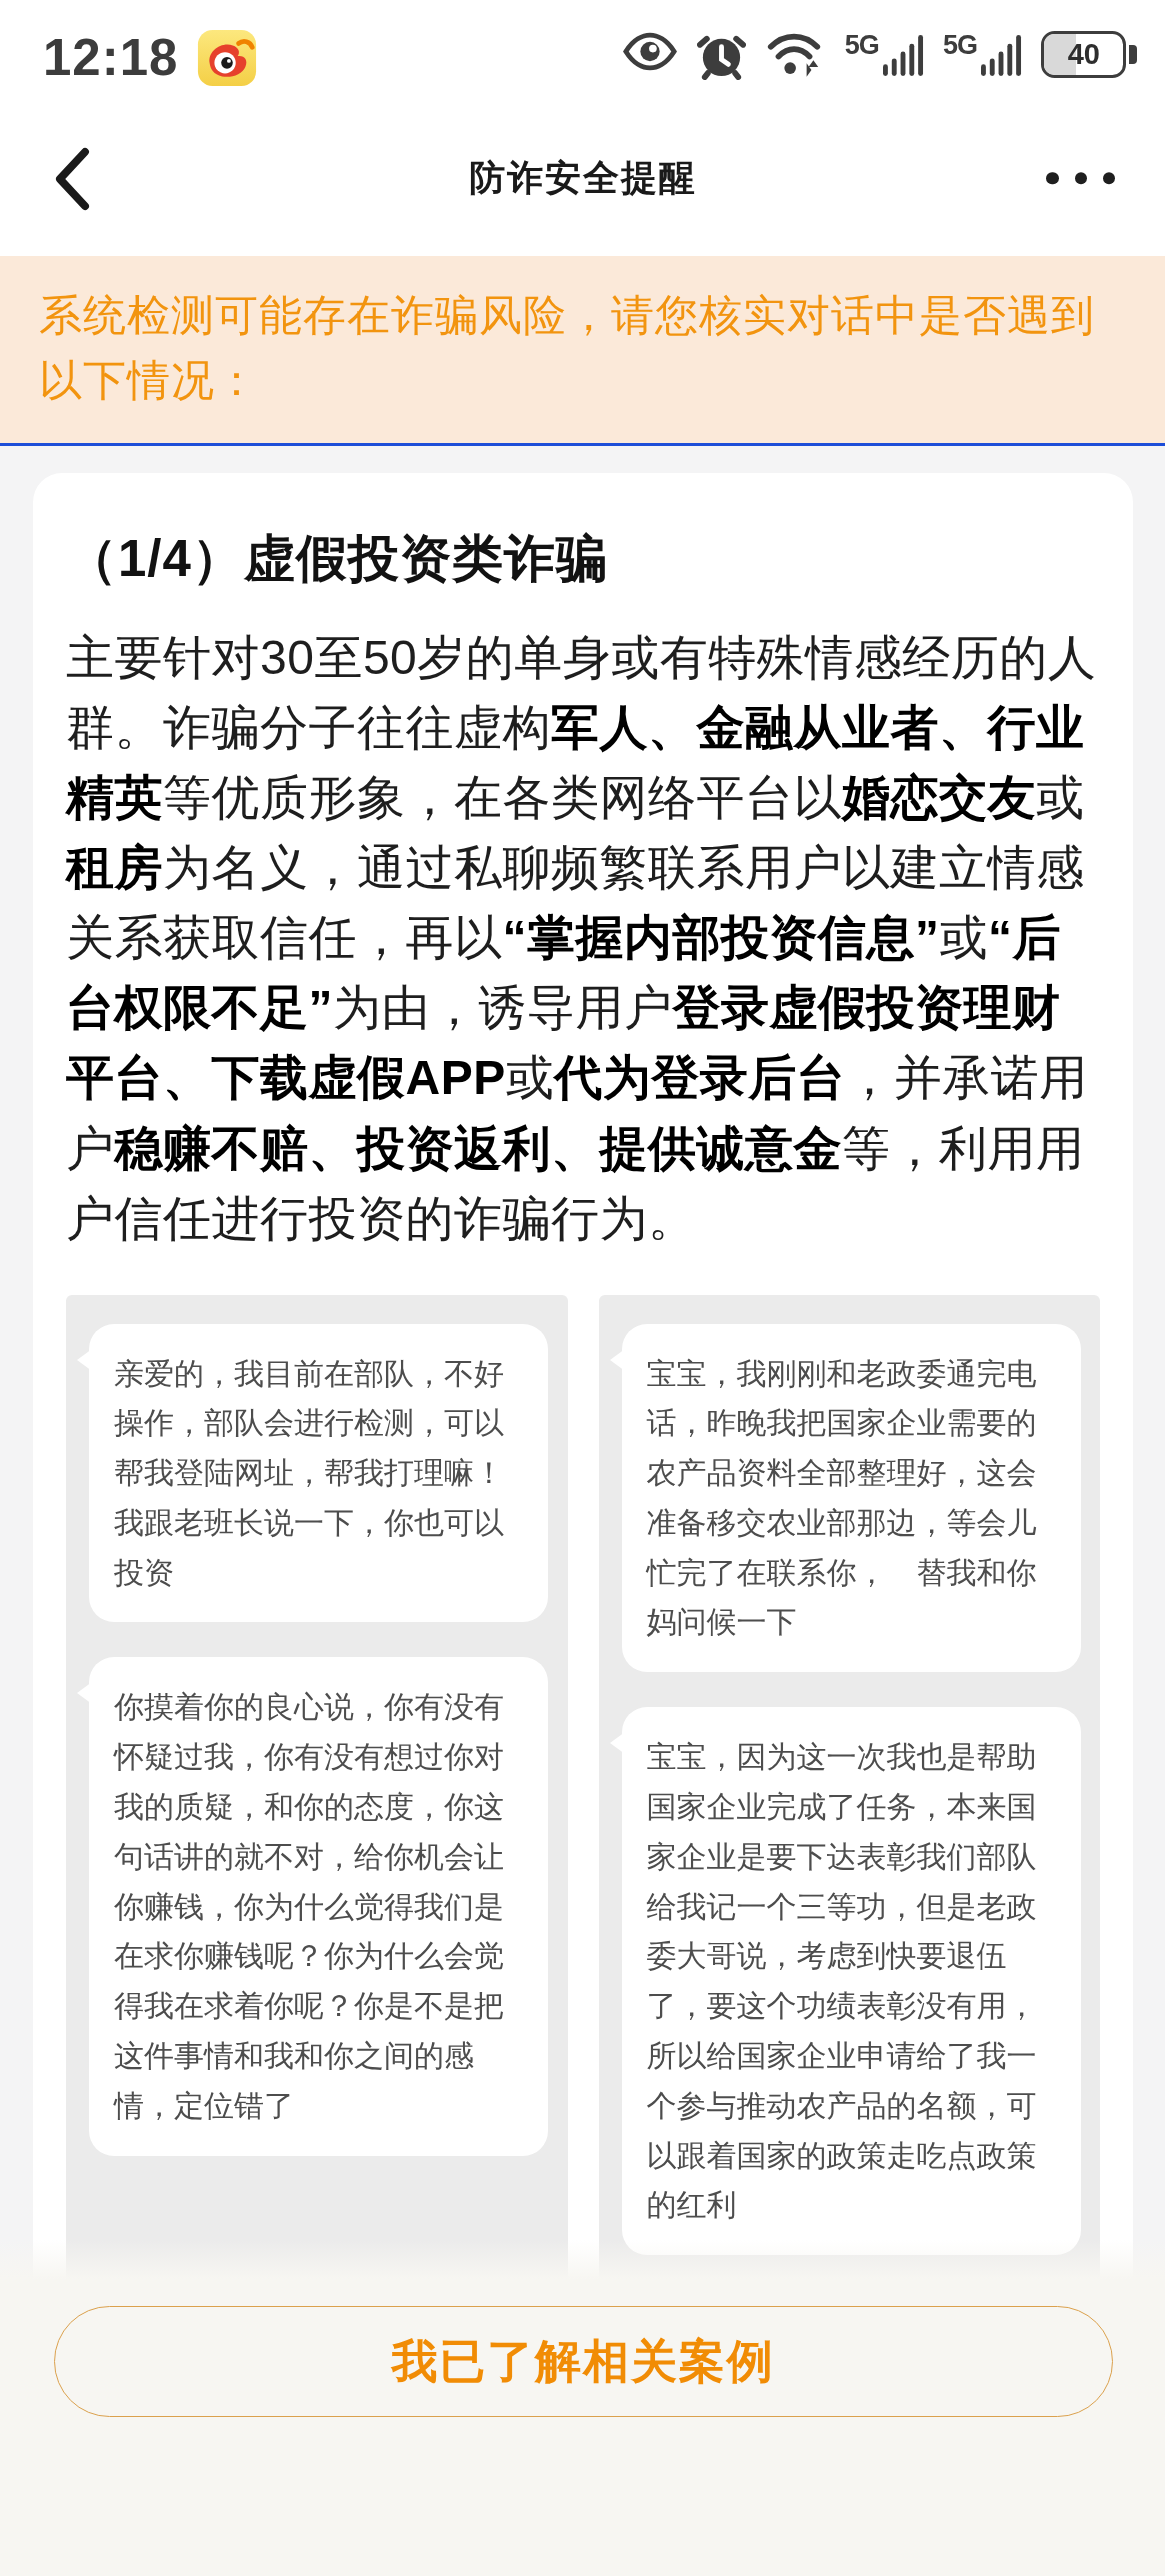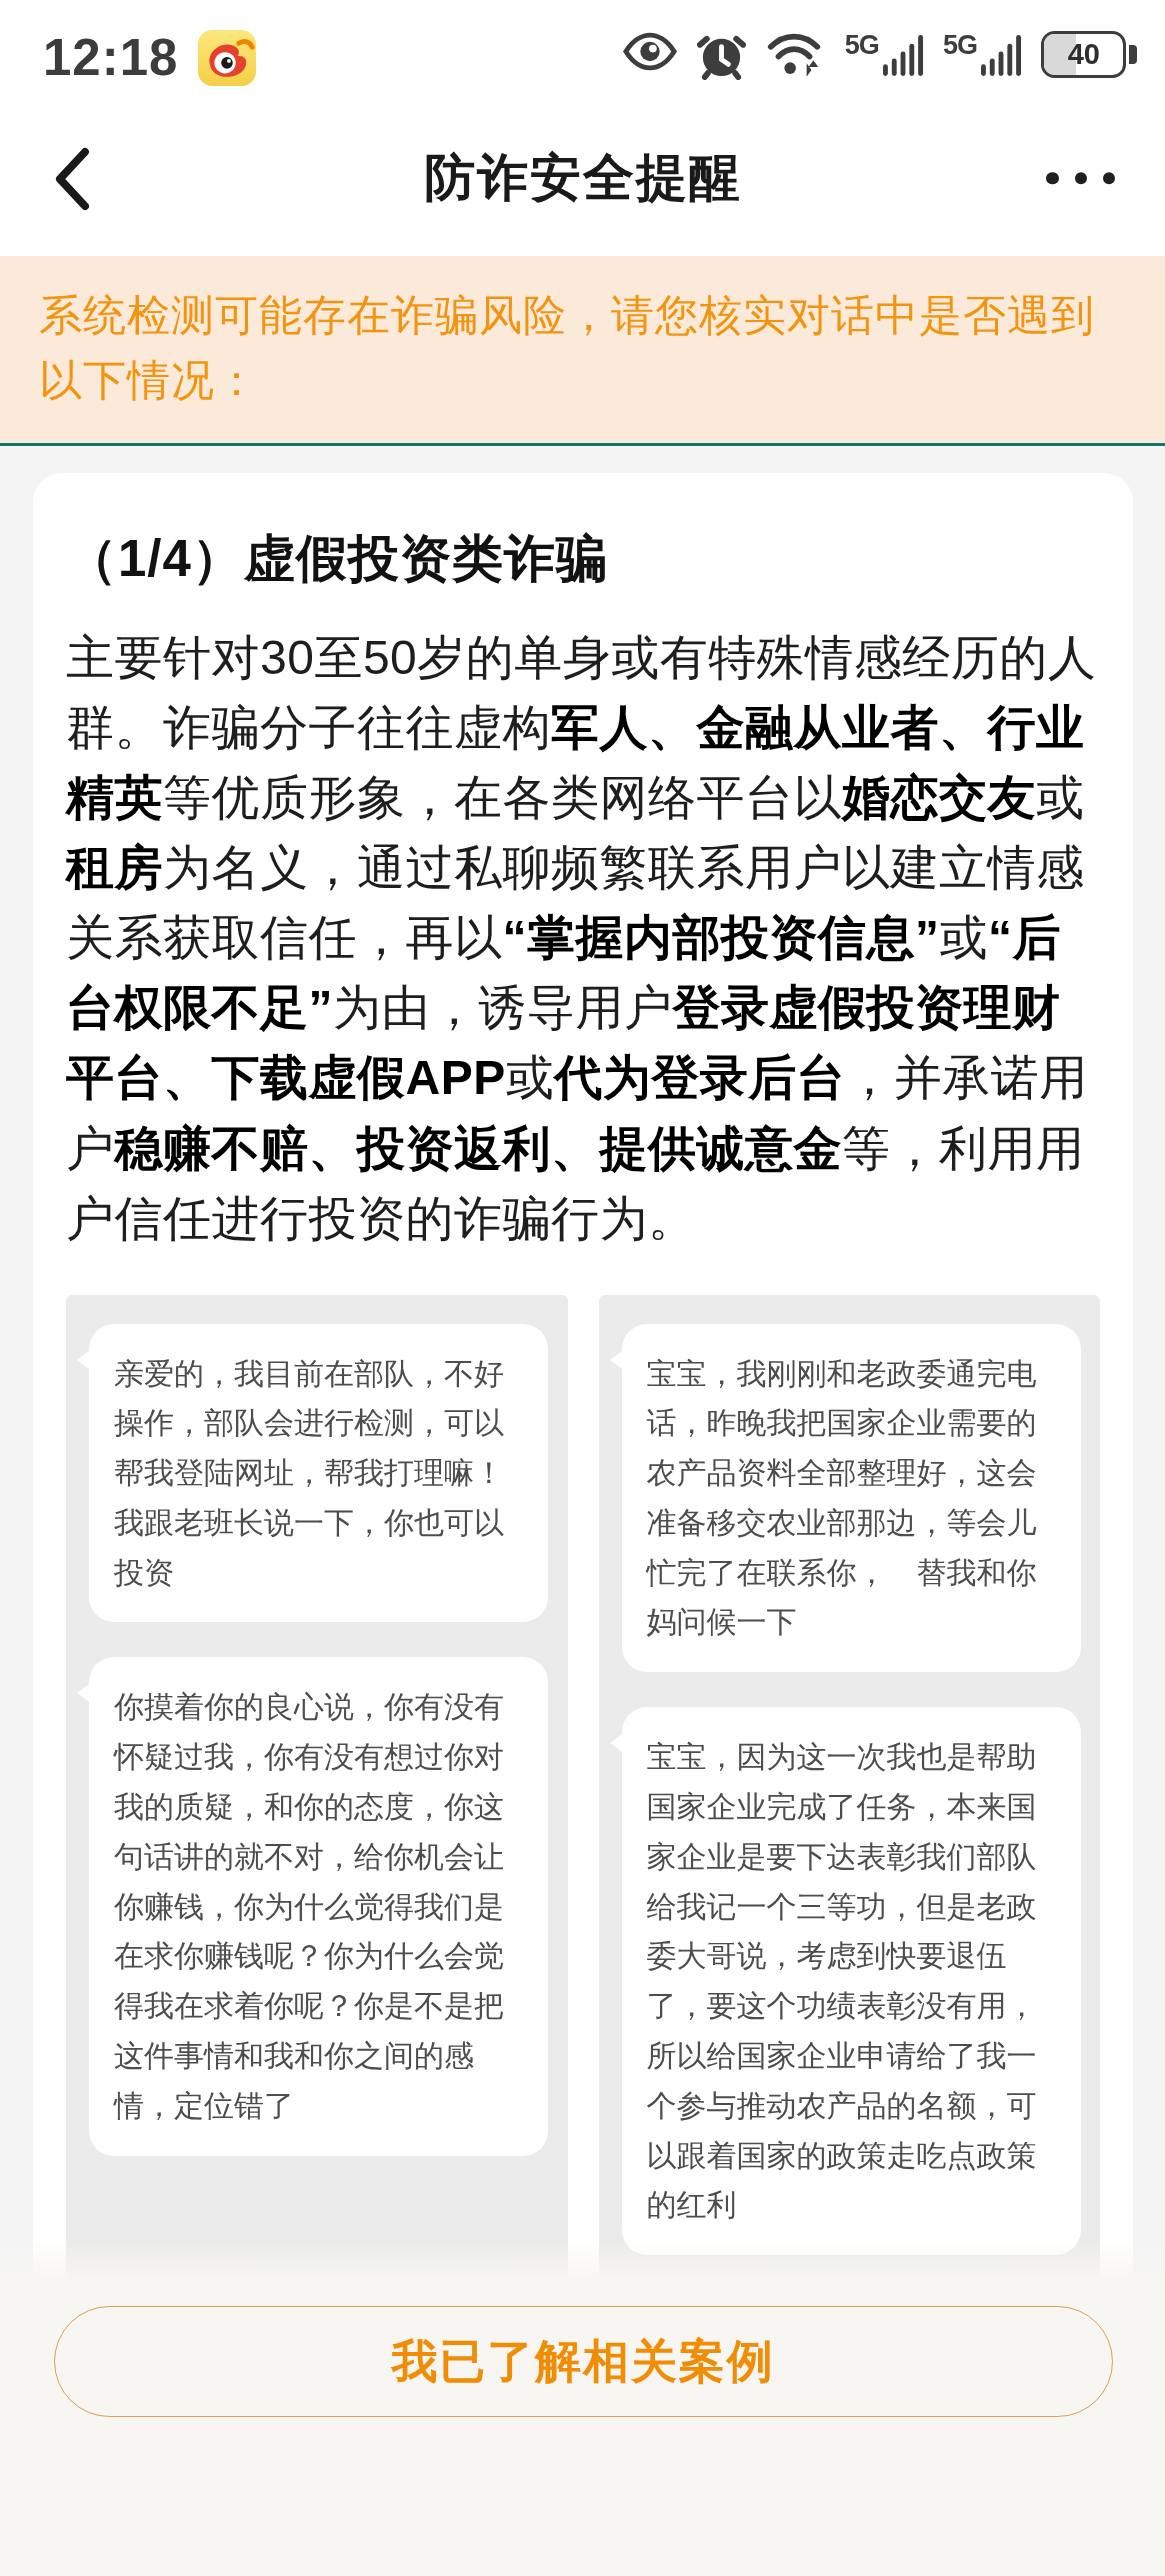--- a/index.html
+++ b/index.html
@@ -1,18 +1,18 @@
 <!DOCTYPE html>
 <html><head>
 <meta charset="utf-8">
 <style>
   * { margin:0; padding:0; box-sizing:border-box; }
   html,body { width:1166px; }
   body { font-family:"Liberation Sans","DejaVu Sans",sans-serif; background:#ffffff; }
-  .screen { position:relative; width:1166px; height:2576px; overflow:hidden; background:#0f766e; }
+  .screen { position:relative; width:1166px; height:2576px; overflow:hidden; background:#1d4ed8; }
 
   
   .status-bar { height:101px; display:flex; align-items:center; justify-content:space-between;
                 padding:13.6px 29px 0 43px; background:#ffffff; }
   .sb-left { display:flex; align-items:center; gap:17.5px; }
   .sb-time { font-size:51px; font-weight:700; color:#3c3c3c; letter-spacing:1px; }
   .weibo-badge { width:62px; height:62px; display:block; }
   .sb-right { display:flex; align-items:flex-start; gap:19.4px; }
   .sb-icon { display:block; }
   .net { display:flex; align-items:flex-end; gap:3.9px; }
@@ -20,21 +20,21 @@
   .battery { position:relative; width:85px; height:47px; border:3.9px solid #3d3d3d; border-radius:13.6px;
              display:flex; align-items:center; justify-content:center; background:#fff; overflow:hidden; }
   .battery-fill { position:absolute; left:0; top:0; bottom:0; width:40%; background:#d9d9d9; }
   .battery-level { position:relative; font-size:29px; font-weight:700; color:#2e2e2e; }
   .battery-nub { width:7.8px; height:19.4px; background:#3d3d3d; border-radius:0 3.9px 3.9px 0; margin-left:2.9px; }
 
   
   .nav-bar { position:relative; height:155px; background:#ffffff; display:flex; align-items:center; justify-content:center; }
   .back-button { position:absolute; left:37px; top:50%; transform:translateY(-50%); width:68px; height:78px;
                  display:flex; align-items:center; justify-content:center; background:none; border:none; cursor:pointer; }
-  .page-title { font-size:51px; font-weight:700; color:#1a1a1a; letter-spacing:1.9px; }
+  .page-title { font-size:36px; font-weight:700; color:#1a1a1a; letter-spacing:1.9px; }
   .more-menu-button { position:absolute; right:45px; top:50%; transform:translateY(-50%); display:flex; gap:15.5px;
                       background:none; border:none; cursor:pointer; padding:19.4px 5.8px; }
   .more-menu-button i { width:12.6px; height:12.6px; border-radius:50%; background:#1f1f1f; display:block; }
 
   
   .risk-banner { background:#fbe9d9; padding:27px 39px 31px 39px; }
   .risk-banner-text { font-size:43px; line-height:1.5; color:#f2940f; letter-spacing:1px; }
 
   
   .page-body { position:absolute; top:439px; bottom:0; left:0; right:0; background:#f4f4f5; padding:27px 33px 0; overflow:hidden;margin-top:7px; }

